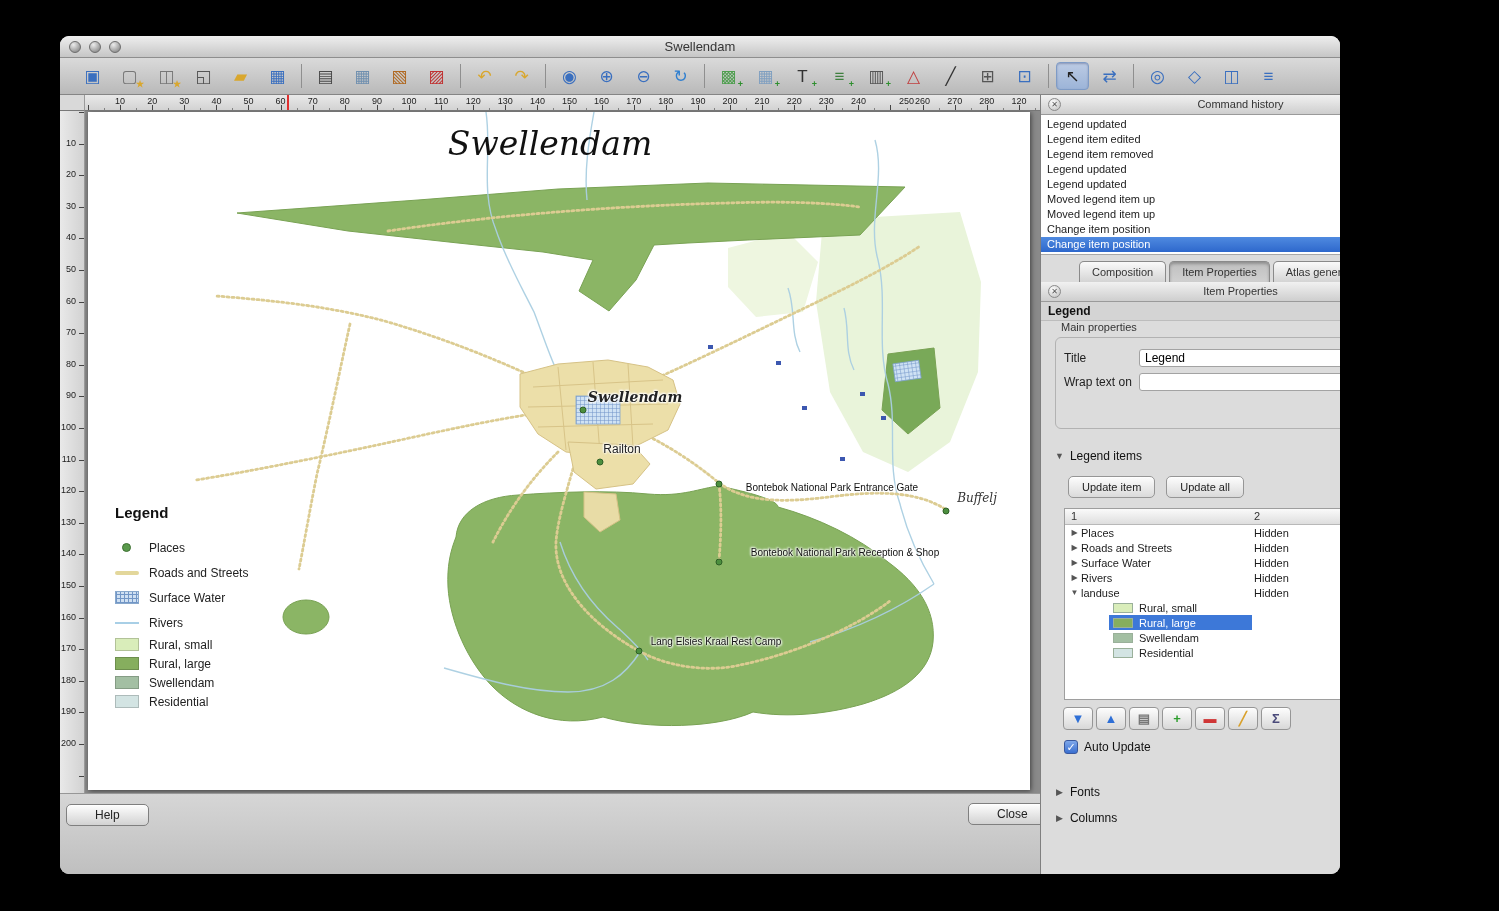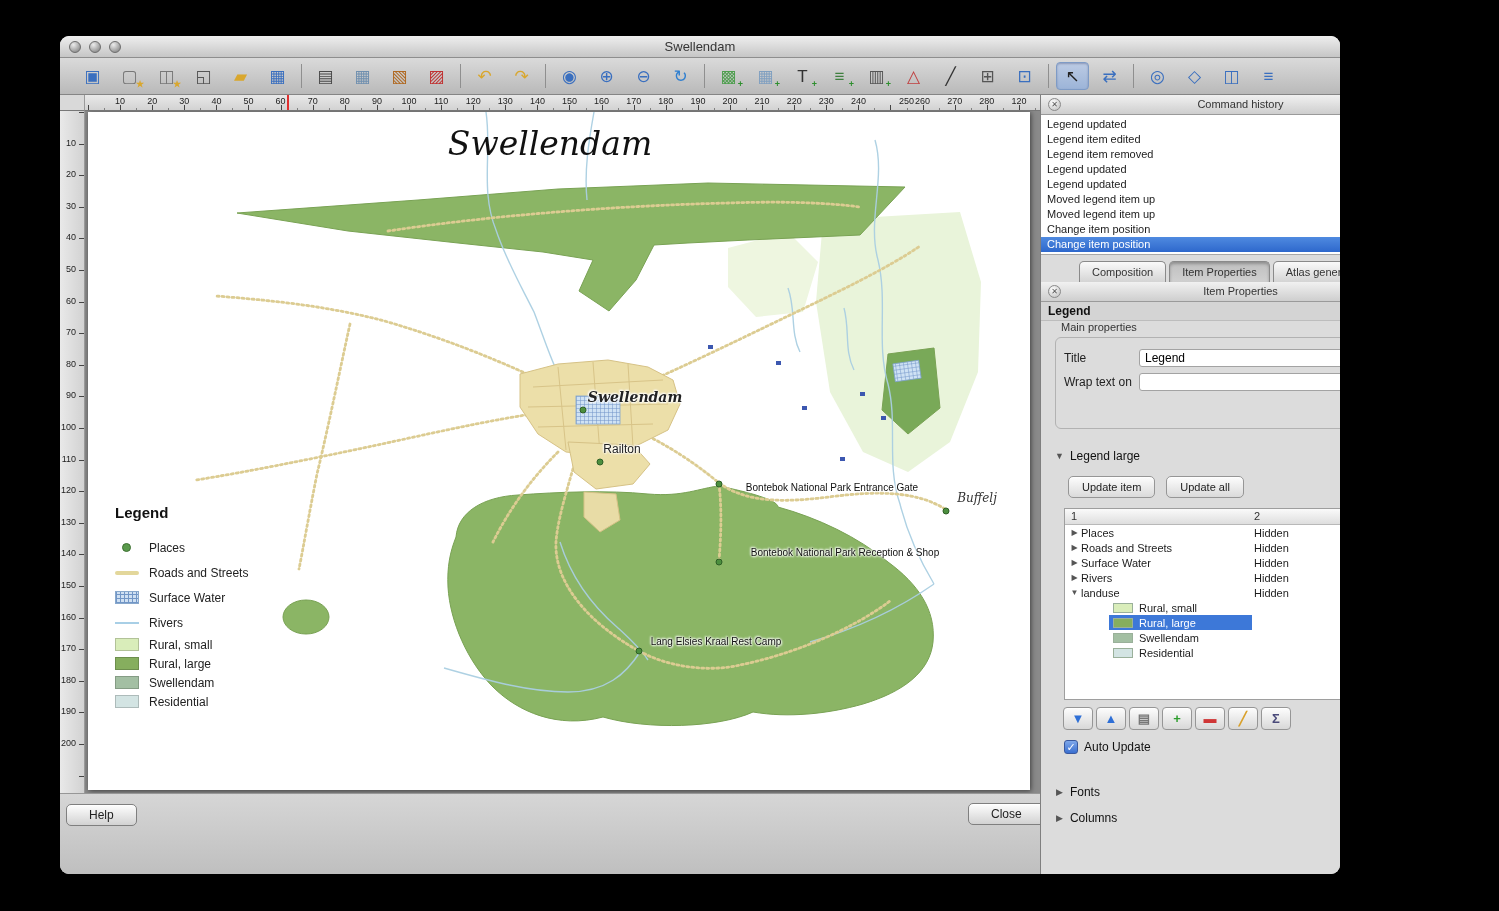--- a/index.html
+++ b/index.html
@@ -81,21 +81,21 @@
                        repeating-linear-gradient(90deg,#7296c6 0 1px,transparent 1px 4px); }
   .mlg-item.sym-river .sym { height:2px; border:none; }
   .mlg-item.sym-patch { height:19px; }
   .mlg-item.sym-patch .sym { height:13px; }
 
   
   .footer { position:absolute; left:0; top:757px; width:980px; height:81px;
             background:linear-gradient(#d6d6d6,#bfbfbf); border-top:1px solid #979797; }
   .macbtn { position:absolute; height:22px; border:1px solid #7f7f7f; border-radius:5px;
             background:linear-gradient(#fefefe,#d2d2d2); font-size:12px; color:#222;
-            padding:0 22px; line-height:20px; text-align:center;
+            padding:0 28px; line-height:20px; text-align:center;
             box-shadow:inset 0 1px 0 rgba(255,255,255,.7); }
   .helpbtn { left:6px; top:10px; }
   .closebtn { left:908px; top:9px; min-width:62px; }
 
   
   .rightpanel { position:absolute; left:980px; top:59px; width:400px; height:779px;
                 background:#dcdcdc; border-left:1px solid #7f7f7f; }
   .panelhead { position:absolute; left:0; right:0; height:20px;
                background:linear-gradient(#f1f1f1,#cecece); border-bottom:1px solid #9a9a9a; }
   .phtitle { position:absolute; left:0; right:0; top:3px; text-align:center; font-size:11px; color:#333; }
@@ -570,21 +570,21 @@
           <input value="Legend" style="">
         </div>
         <div class="frow">
           <label>Wrap text on</label>
           <input value="" style="">
         </div>
       </div>
 
       <div class="liheader">
         <span class="disc">▼</span>
-        <span>Legend large</span>
+        <span>Legend items</span>
       </div>
 
       <div class="updrow">
         <button>Update item</button>
         <button>Update all</button>
       </div>
 
       <div class="tree">
         <div class="treehead">
           <span class="c1">1</span>

